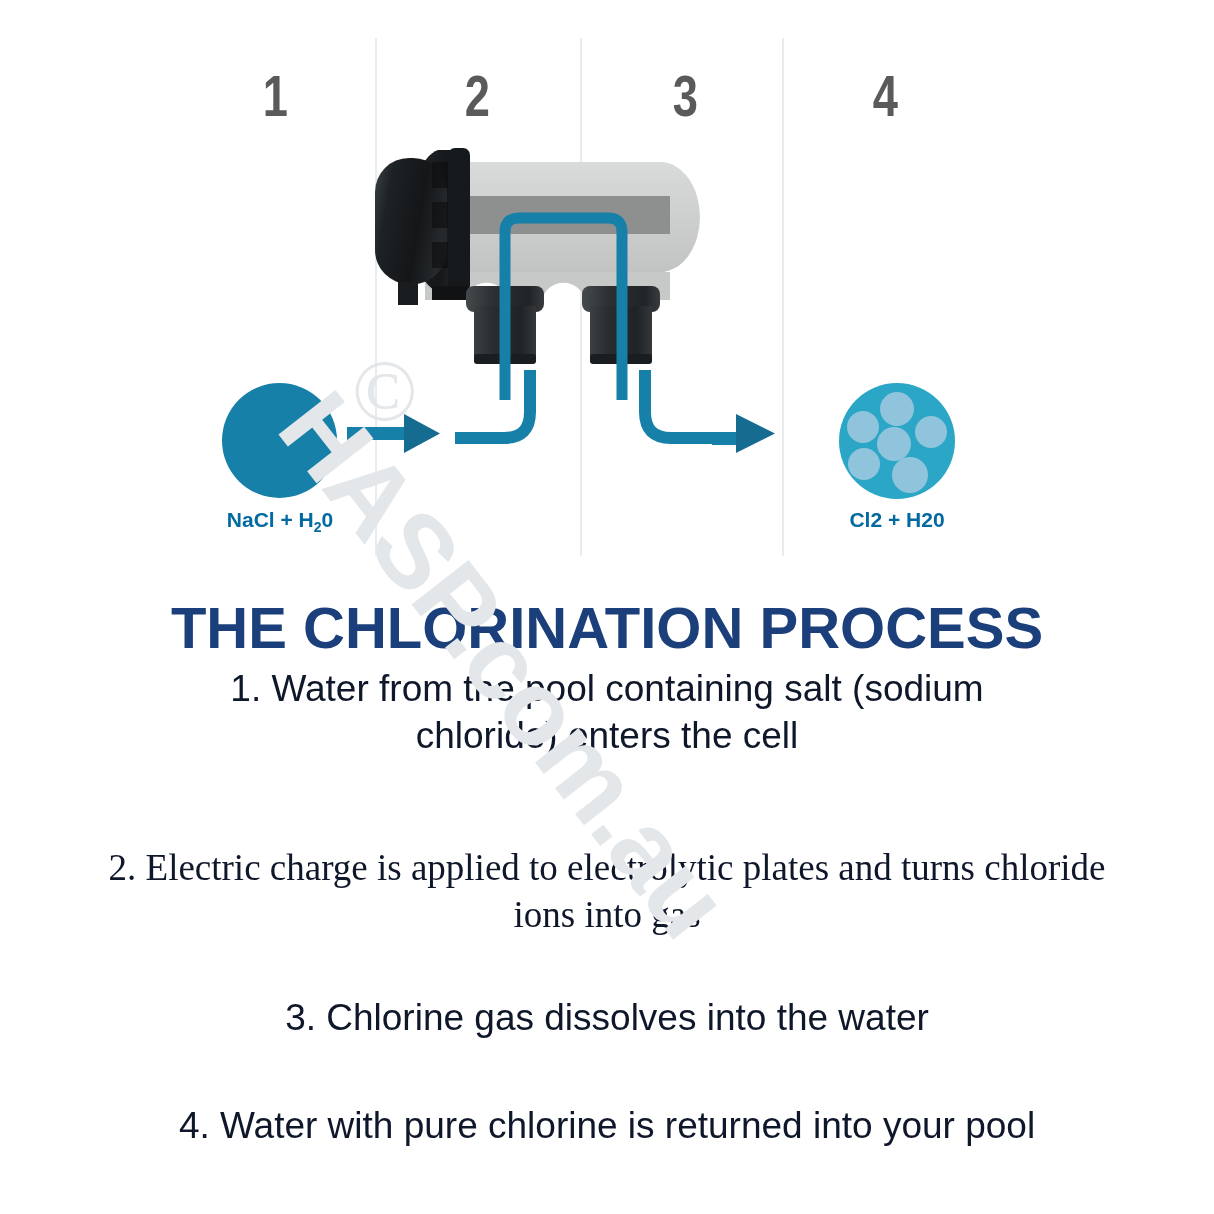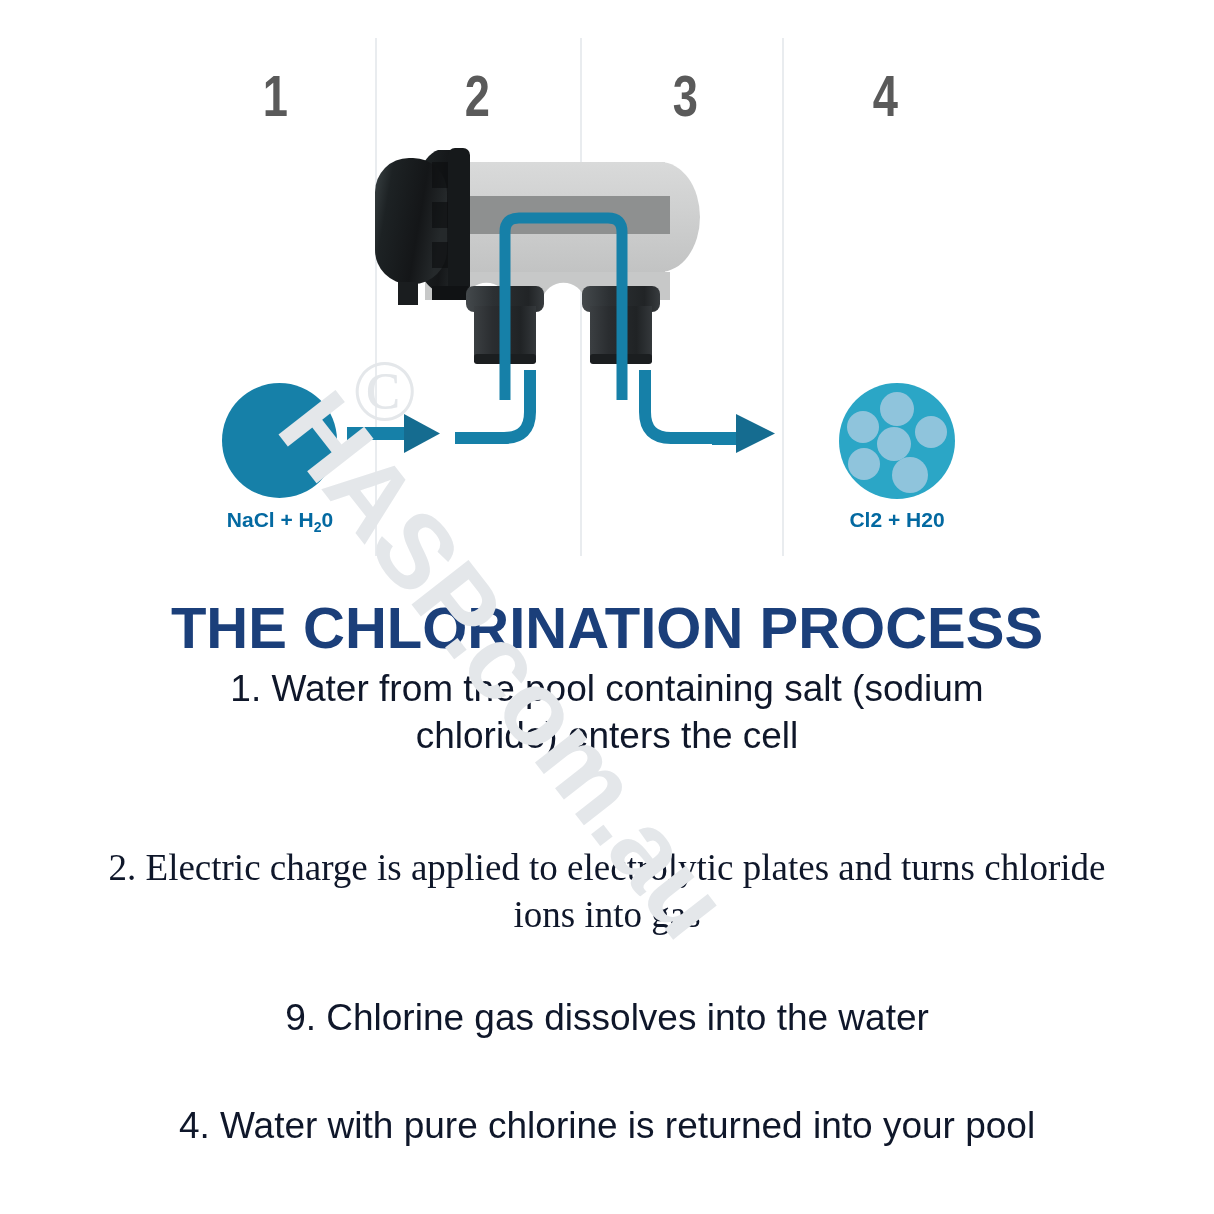--- a/index.html
+++ b/index.html
@@ -260,17 +260,17 @@
     <div id="watermark">
       <div class="wm-copy">©</div>
       <div class="wm-text">HASP.com.au</div>
     </div>
   </div>
 
   <div id="textblock">
     <h1 id="main-title">THE CHLORINATION PROCESS</h1>
     <p class="step-text" id="step1-text">1. Water from the pool containing salt (sodium chloride) enters the cell</p>
     <p class="step-text" id="step2-text">2. Electric charge is applied to electrolytic plates and turns chloride ions into gas</p>
-    <p class="step-text" id="step3-text">9. Chlorine gas dissolves into the water</p>
+    <p class="step-text" id="step3-text">3. Chlorine gas dissolves into the water</p>
     <p class="step-text" id="step4-text">4. Water with pure chlorine is returned into your pool</p>
   </div>
 
 </div>
 
 </body></html>

